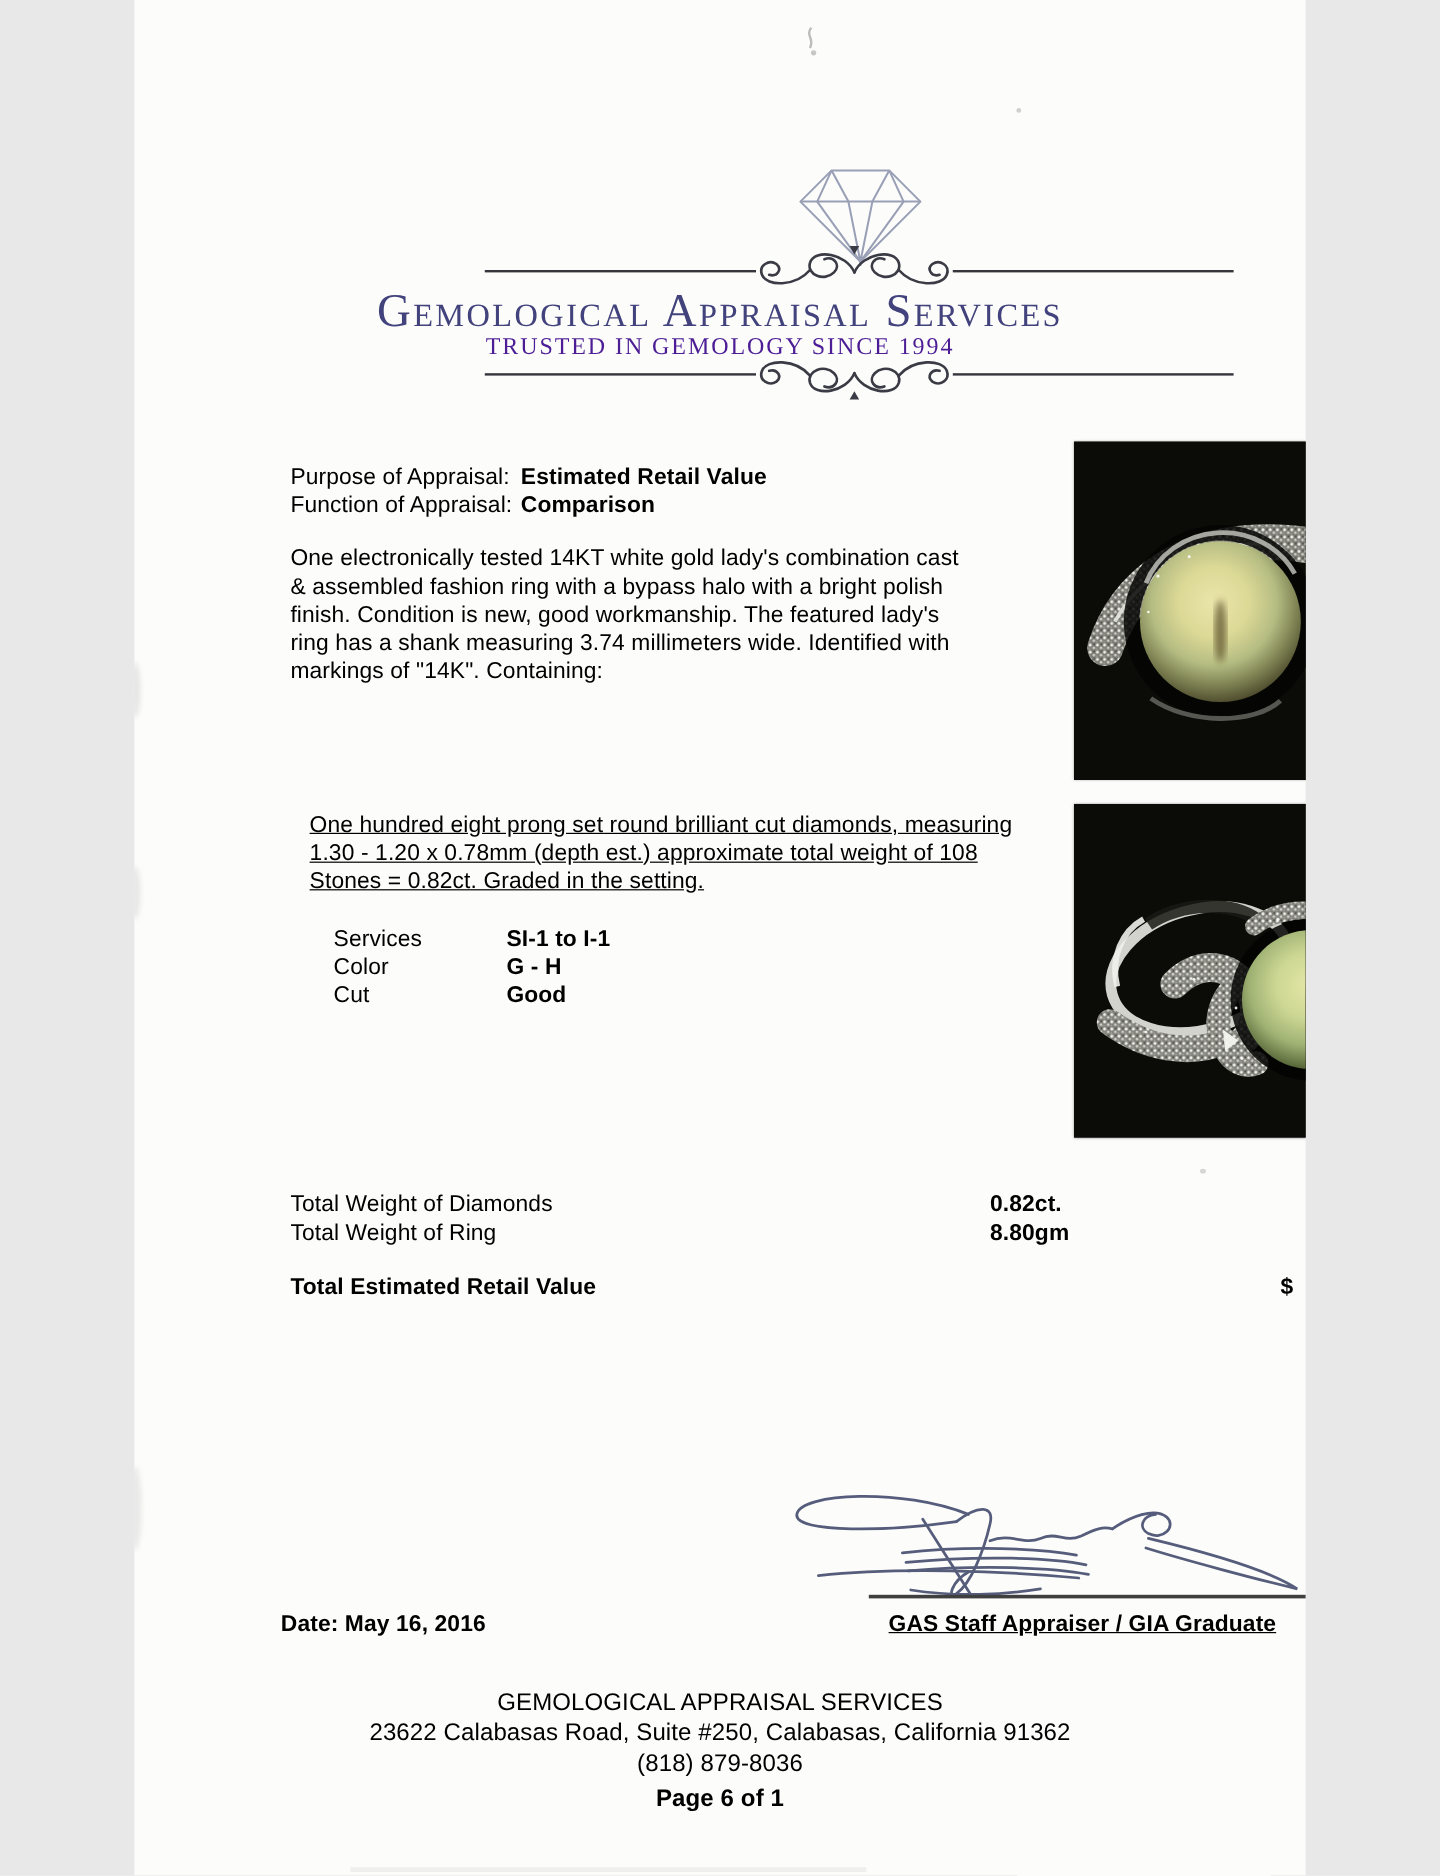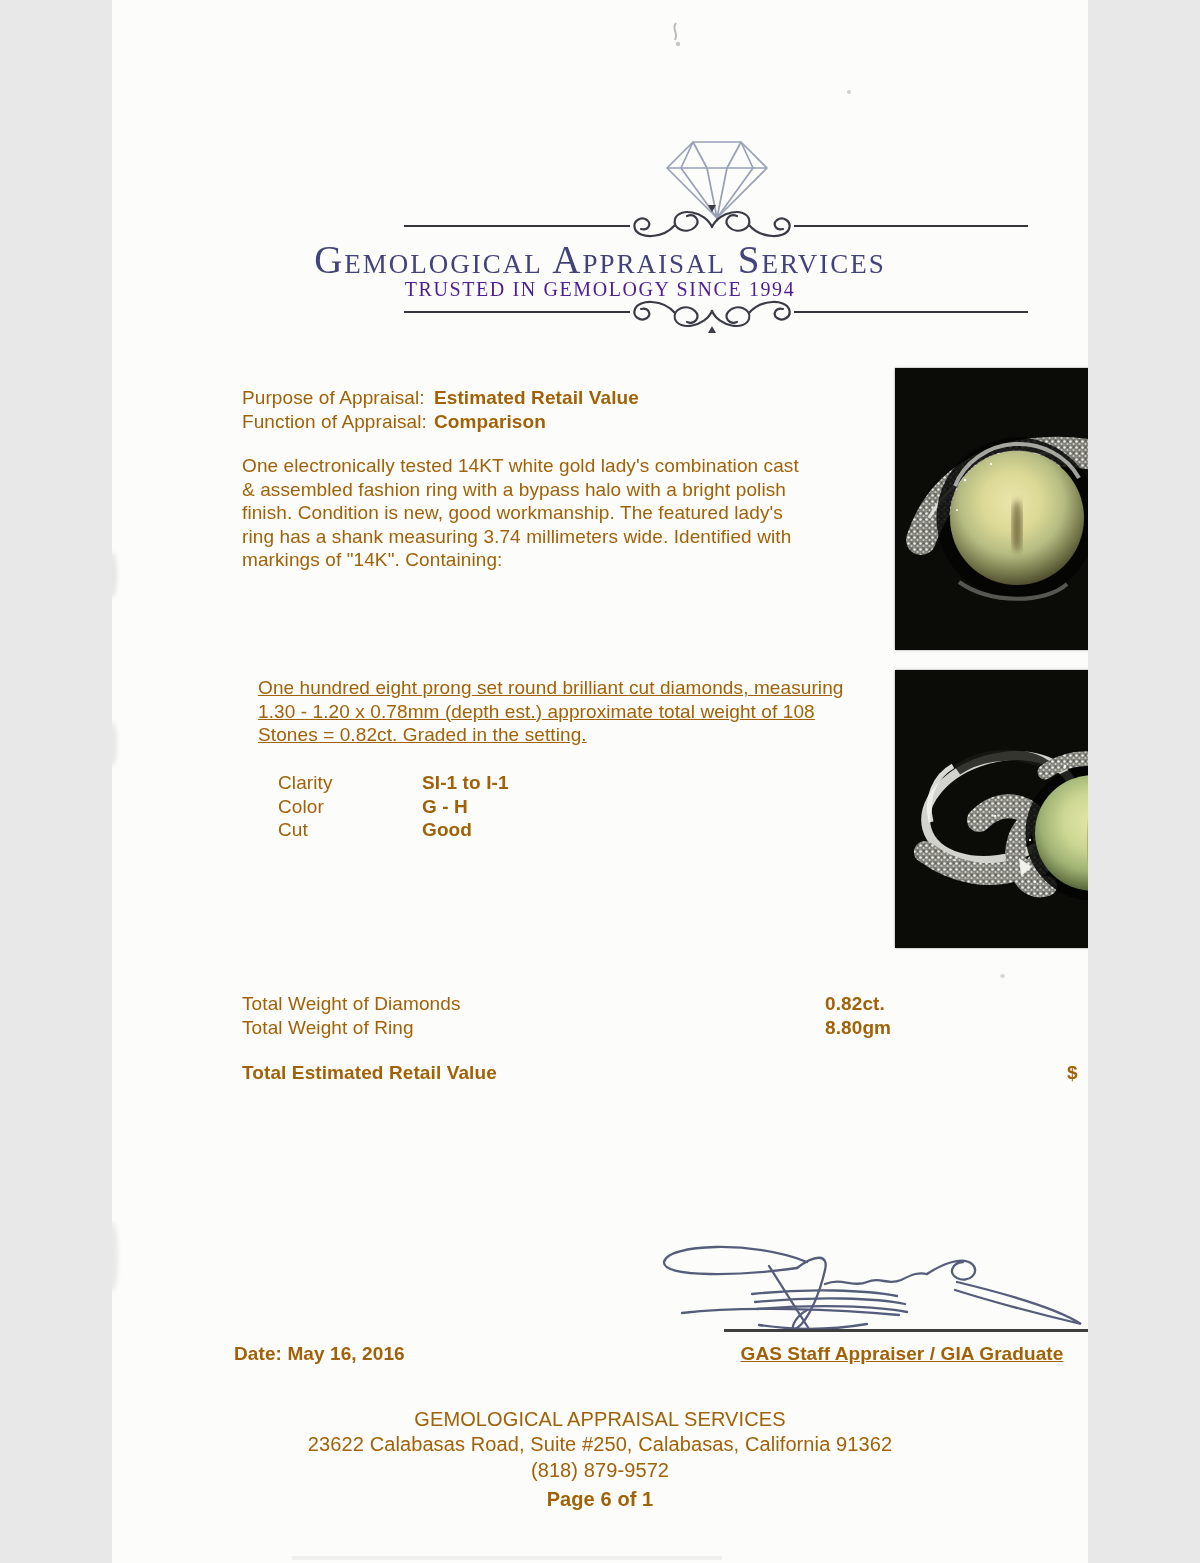--- a/index.html
+++ b/index.html
@@ -1,19 +1,19 @@
 <!DOCTYPE html>
 <html><head>
 <meta charset="utf-8">
 <style>
   html,body{margin:0;padding:0;background:#e8e8e8;}
   .page{position:relative;width:976px;height:1563px;margin:0 auto;background:#fcfcfb;overflow:hidden;
         font-family:"Liberation Sans",sans-serif;}
   .abs{position:absolute;}
-  .txt{font-family:"Liberation Sans",sans-serif;color:#a16207;font-size:19px;line-height:23.5px;letter-spacing:.1px;}
+  .txt{font-family:"Liberation Sans",sans-serif;color:#000000;font-size:19px;line-height:23.5px;letter-spacing:.1px;}
   .b{font-weight:bold;}
   .pre{white-space:pre-line;}
   .ctr{left:0;right:0;text-align:center;}
   .serif-title{font-family:"Liberation Serif",serif;font-variant:small-caps;color:#42427c;
                font-size:39px;letter-spacing:2px;line-height:1;}
   .serif-sub{font-family:"Liberation Serif",serif;color:#4c1d95;font-size:20px;letter-spacing:1.6px;line-height:1;}
   .rule{position:absolute;height:2.5px;background:#35353e;}
   .sigline{position:absolute;height:2.5px;background:#3f3f3f;}
   .photo{position:absolute;background:#0b0b08;box-shadow:0 0 2px rgba(60,60,60,.55);}
   .photo svg{display:block;}
@@ -87,21 +87,21 @@
 
   <div class="abs txt pre" style="left:130px;top:454px;width:660px;">One electronically tested 14KT white gold lady's combination cast
 &amp; assembled fashion ring with a bypass halo with a bright polish
 finish. Condition is new, good workmanship. The featured lady's
 ring has a shank measuring 3.74 millimeters wide. Identified with
 markings of "14K".  Containing:</div>
   <div class="abs txt pre" style="left:146px;top:676px;width:680px;text-decoration:underline;">One hundred eight prong set round brilliant cut diamonds, measuring
 1.30 - 1.20 x 0.78mm (depth est.) approximate total weight of 108
 Stones = 0.82ct. Graded in the setting.</div>
 
-  <div class="abs txt" style="left:166px;top:771px;">Clarity</div>
+  <div class="abs txt" style="left:166px;top:771px;">Services</div>
   <div class="abs txt b" style="left:310px;top:771px;">SI-1 to I-1</div>
   <div class="abs txt" style="left:166px;top:794.5px;">Color</div>
   <div class="abs txt b" style="left:310px;top:794.5px;">G - H</div>
   <div class="abs txt" style="left:166px;top:818px;">Cut</div>
   <div class="abs txt b" style="left:310px;top:818px;">Good</div>
 
   <div class="photo" style="left:783px;top:368px;width:289px;height:282px;">
     <svg width="289" height="282" viewBox="0 0 289 282">
       <defs>
         <pattern id="pv1" width="6" height="6" patternUnits="userSpaceOnUse">
@@ -215,16 +215,16 @@
       <path d="M102,93 C140,99 180,97 210,92"></path>
     </g>
   </svg>
   <div class="sigline" style="left:612px;top:1329px;width:456px;"></div>
 
   <div class="abs txt b" style="left:122px;top:1342px;">Date: May 16, 2016</div>
   <div class="abs txt b" style="left:600px;top:1342px;width:380px;text-align:center;text-decoration:underline;">GAS Staff Appraiser / GIA Graduate</div>
 
   <div class="abs ctr txt footer-line" style="top:1406px;">GEMOLOGICAL APPRAISAL SERVICES</div>
   <div class="abs ctr txt footer-line" style="top:1431px;">23622 Calabasas Road, Suite #250, Calabasas, California 91362</div>
-  <div class="abs ctr txt footer-line" style="top:1457px;">(818) 879-9572</div>
+  <div class="abs ctr txt footer-line" style="top:1457px;">(818) 879-8036</div>
   <div class="abs ctr txt b footer-line" style="top:1486px;">Page 6 of 1</div>
 
 </div>
 
 </body></html>

